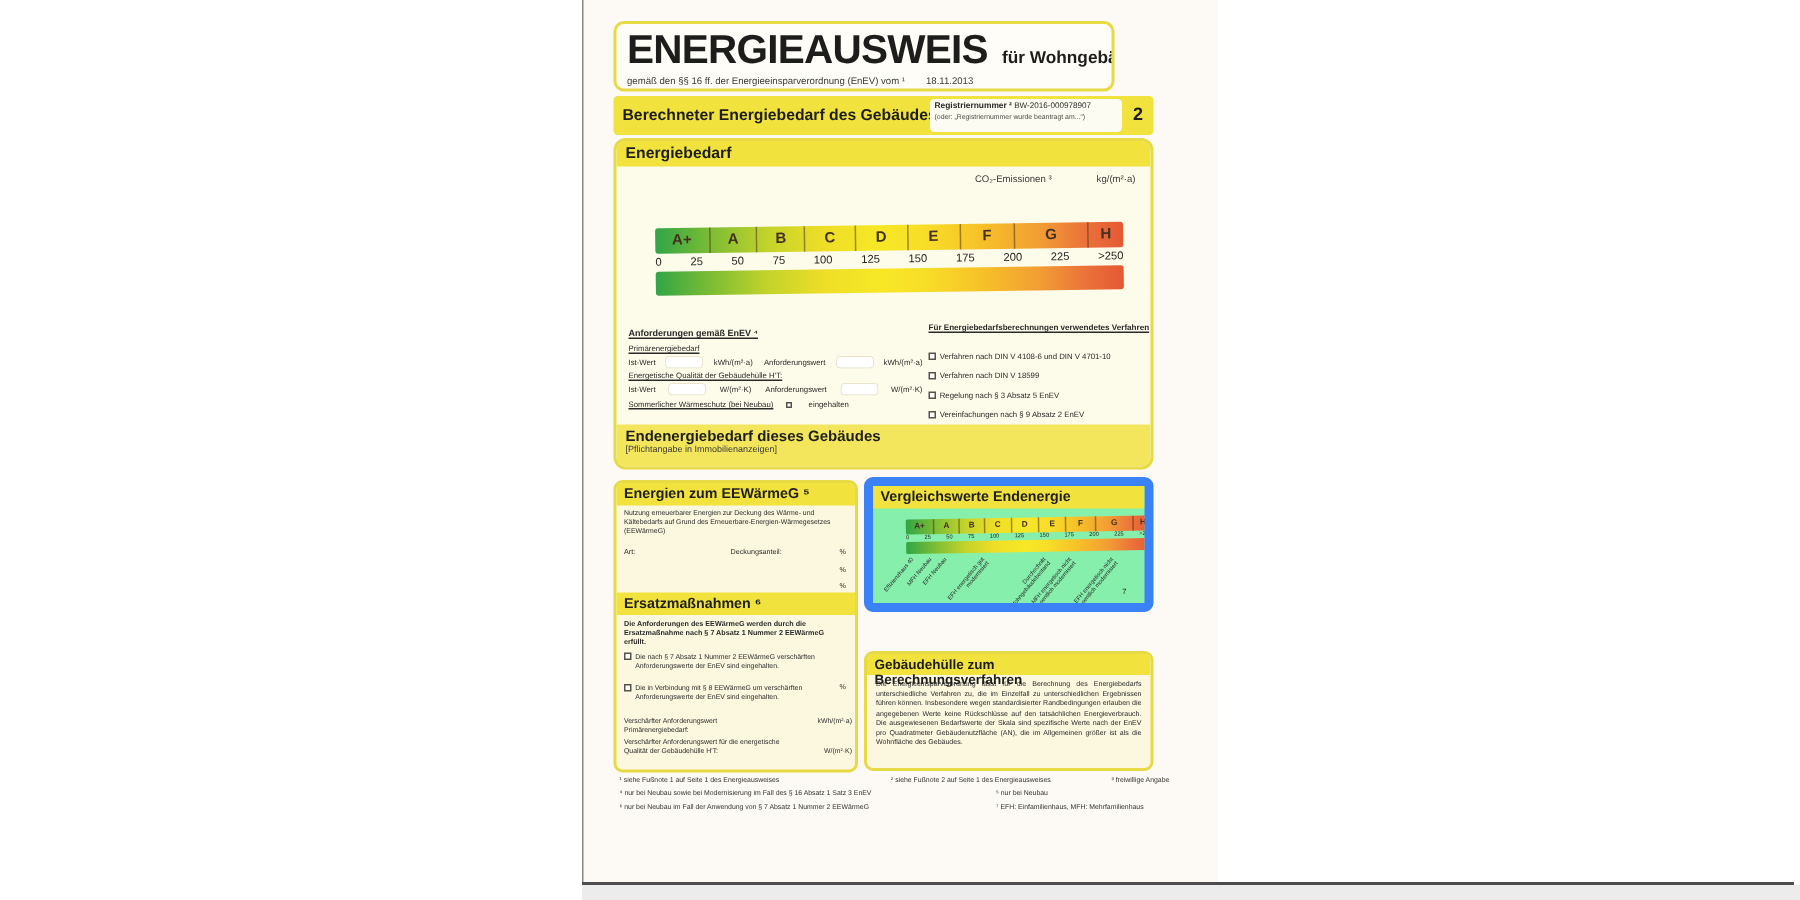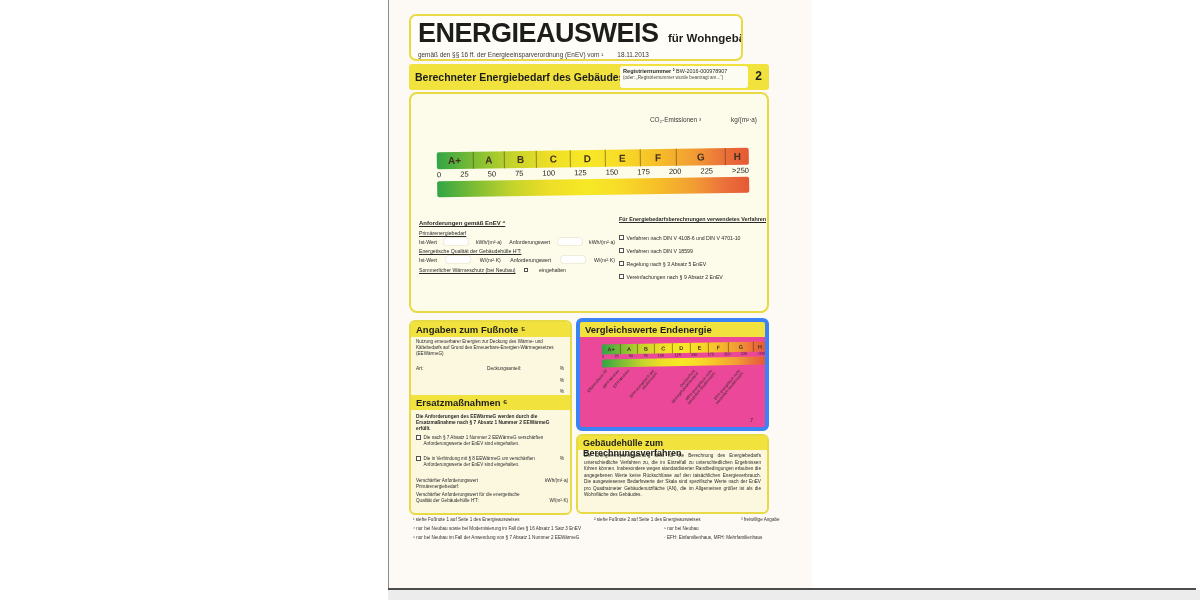--- a/index.html
+++ b/index.html
@@ -71,22 +71,22 @@
   .deck-label { position:absolute; left:76px; }
   .pct { position:absolute; right:6px; }
   .ersatz-band { position:absolute; left:0; right:0; top:73px; }
   .ersatz-intro { position:absolute; left:0; top:90px; font-size:4.8px; font-weight:bold; line-height:1.3; padding:2px 5px; color:#2a2a28; }
   .ersatz-item { position:absolute; left:5px; width:150px; display:flex; font-size:4.6px; line-height:1.3; color:#2a2a28; }
   .ersatz-pct { position:absolute; right:6px; font-size:4.8px; }
   .vst-row { position:absolute; left:5px; width:152px; display:flex; justify-content:space-between; font-size:4.6px; line-height:1.25; color:#2a2a28; }
   .vst-row .lbl { width:105px; }
 
   
-  .vgl-box { position:absolute; left:187px; top:318px; width:193px; height:113px;
-    background:#ec4899; border:4px solid #3b82f6; border-radius:6px; overflow:hidden; }
+  .vgl-box { position:absolute; left:187px; top:318px; width:193px; height:90px;
+    background:#86efac; border:6px solid #3b82f6; border-radius:6px; overflow:hidden; }
   .vgl-scale { position:absolute; left:22px; top:21px; width:164px; transform:rotate(-1deg); }
   .vgl-band1 { display:flex; height:10px; border-radius:1px; }
   .vgl-band1 .scale-seg { font-size:5.5px; }
   .vgl-ticks { display:flex; justify-content:space-between; font-size:3.8px; color:#1e1e1c; }
   .vgl-band2 { height:8px; border-radius:1px; margin-top:1px; }
   .vgl-label { position:absolute; width:52px; text-align:right; font-size:3.9px; line-height:1.15;
     color:#2a2a28; transform:rotate(-50deg); transform-origin:100% 0; }
   .vgl-foot { position:absolute; right:12px; bottom:4px; font-size:5px; color:#2a2a28; }
 
   
@@ -119,20 +119,21 @@
     <div class="section-band">
       <span class="section-title">Berechneter Energiebedarf des Gebäudes</span>
       <div class="registry-box">
         <div class="registry-l1"><b>Registriernummer ²</b> <span>BW-2016-000978907</span></div>
         <div class="registry-l2">(oder: „Registriernummer wurde beantragt am...“)</div>
       </div>
       <span class="page-num">2</span>
     </div>
 
     <div class="eb-box">
+      <div class="band">Energiebedarf</div>
       <div class="co2-row">
         <span>CO₂-Emissionen ³</span>
         <span>kg/(m²·a)</span>
       </div>
 
       <div class="scale">
         <div class="scale-band1 grad">
           <div class="scale-seg" style="flex:1.15">A+</div>
           <div class="scale-seg" style="flex:1.0">A</div>
           <div class="scale-seg" style="flex:1.0">B</div>
@@ -199,24 +200,28 @@
         <div class="verf-row">
           <span class="checkbox"></span>
           <span>Regelung nach § 3 Absatz 5 EnEV</span>
         </div>
         <div class="verf-row">
           <span class="checkbox"></span>
           <span>Vereinfachungen nach § 9 Absatz 2 EnEV</span>
         </div>
       </div>
 
+      <div class="end-band">
+        <div class="end-title">Endenergiebedarf dieses Gebäudes</div>
+        <div class="end-sub">[Pflichtangabe in Immobilienanzeigen]</div>
+      </div>
     </div>
 
     <div class="left-box">
-      <div class="band-sm">Angaben zum Fußnote ⁵</div>
+      <div class="band-sm">Energien zum EEWärmeG ⁵</div>
       <div class="small-text">Nutzung erneuerbarer Energien zur Deckung des Wärme- und Kältebedarfs auf Grund des Erneuerbare-Energien-Wärmegesetzes (EEWärmeG)</div>
       <div class="art-row" style="position:absolute; left:0; right:0; top:44px;">
         <span class="art-label">Art:</span>
         <span class="deck-label">Deckungsanteil:</span>
         <span class="pct">%</span>
       </div>
       <div class="art-row" style="position:absolute; left:0; right:0; top:56px;">
         <span class="pct">%</span>
       </div>
       <div class="art-row" style="position:absolute; left:0; right:0; top:67px;">

